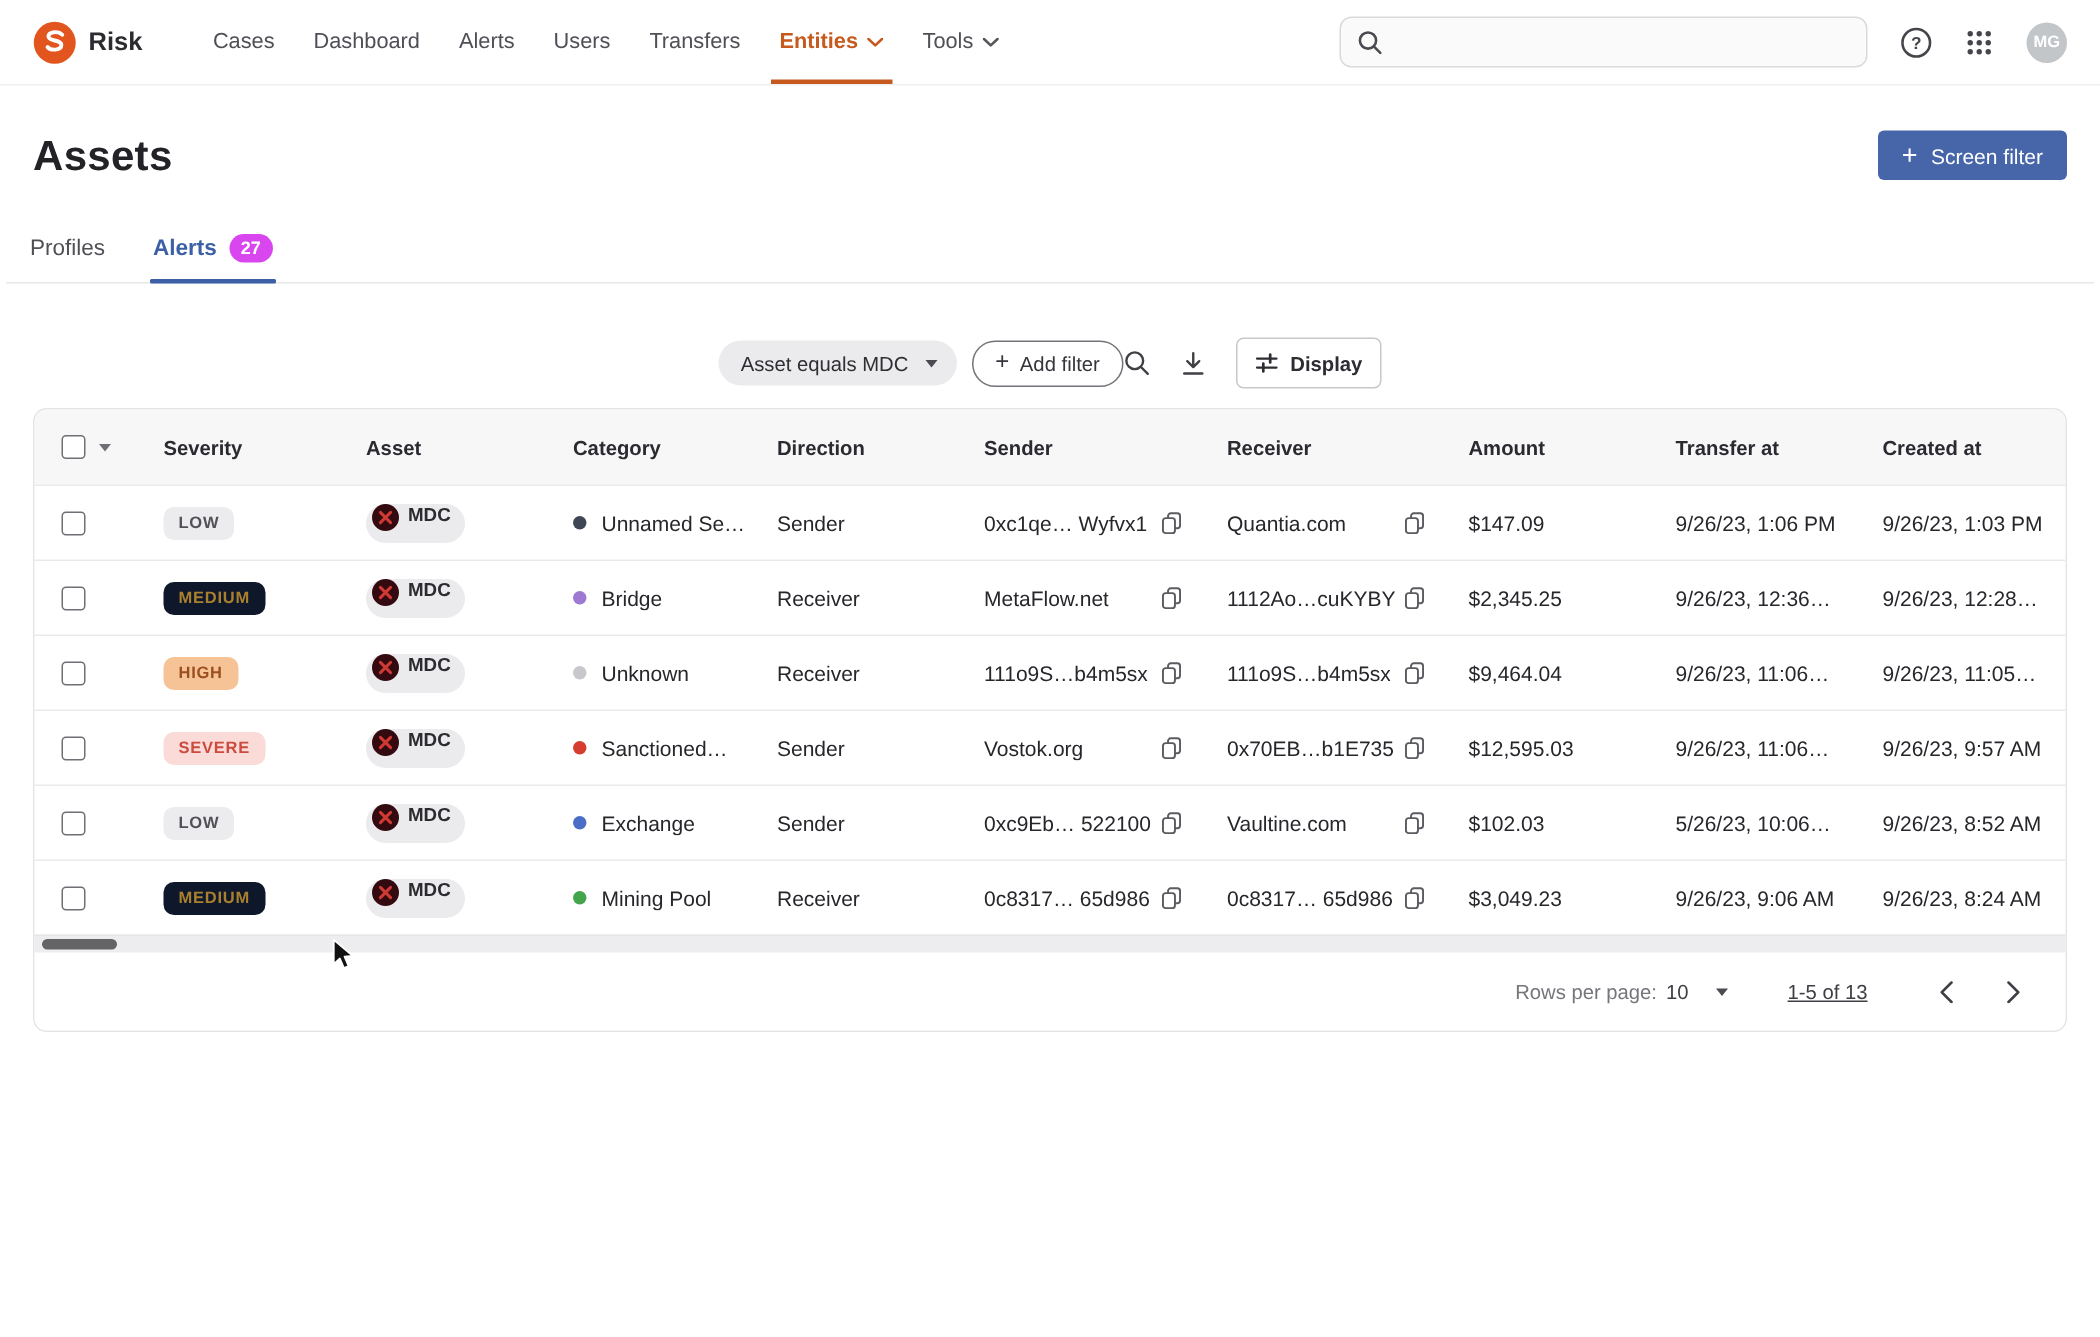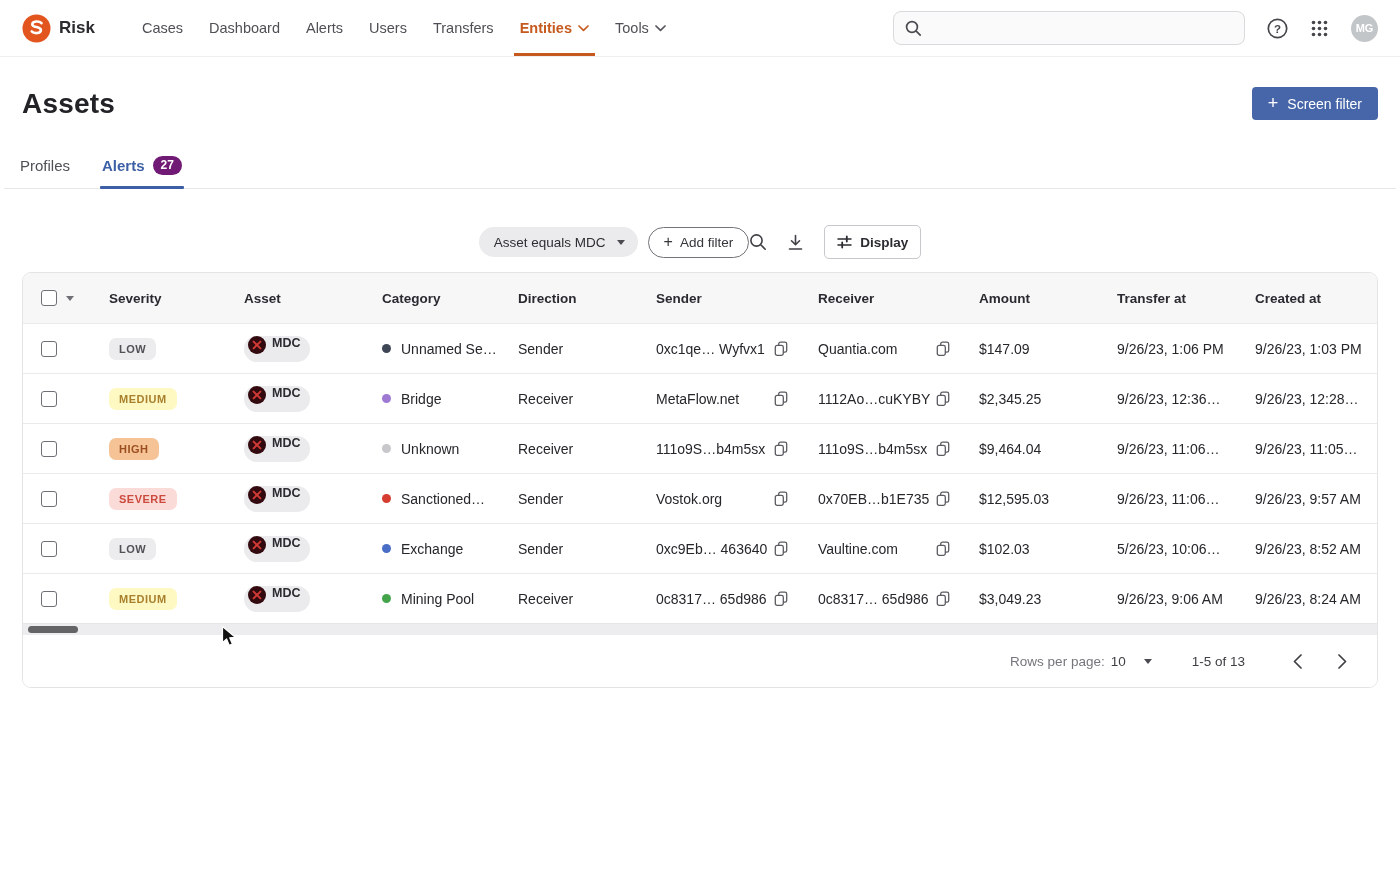--- a/index.html
+++ b/index.html
@@ -38,21 +38,21 @@
                  cursor:pointer; font-family:inherit; }
   .primary-btn .plus { font-size:18px; font-weight:normal; line-height:1; margin-top:-2px; }
   
   .tabs { margin-top:22px; padding:0 4px; }
   .tabs-inner { display:flex; gap:28px; padding-left:14px; border-bottom:1px solid #e7e7ea; }
   .tab { padding:14px 2px 13px; font-size:15px; color:#4f4f56; display:flex; align-items:center;
          gap:8px; position:relative; cursor:pointer; }
   .tab.active { color:#3c5fa5; font-weight:bold; }
   .tab.active::after { content:""; position:absolute; left:0; right:0; bottom:-1px; height:3px;
                        background:#3c5fa5; border-radius:1px; }
-  .badge-pill { background:#701a75; color:#fff; font-size:12px; font-weight:bold;
+  .badge-pill { background:#d946ef; color:#fff; font-size:12px; font-weight:bold;
                 border-radius:11px; padding:3px 8px; line-height:1.1; }
   
   .filter-bar { display:flex; justify-content:center; align-items:center; padding:36px 22px 0; }
   .filter-left { display:flex; align-items:center; gap:10px; }
   .chip { background:#ebebed; border-radius:15px; height:30px; display:flex; align-items:center;
           gap:11px; padding:0 13px 0 15px; font-size:13.5px; color:#2e2e33; cursor:pointer; border:none; font-family:inherit; }
   .caret-down { width:0; height:0; border-left:4.5px solid transparent; border-right:4.5px solid transparent;
                 border-top:5.5px solid #4a4a50; }
   .outline-pill { height:31px; border:1px solid #73737a; border-radius:16px; background:#fff;
                   display:flex; align-items:center; gap:7px; padding:0 15px; font-size:13.5px;
@@ -79,38 +79,38 @@
   .col-recv   { width:161px; padding-right:29px; justify-content:space-between; }
   .col-amt    { width:138px; }
   .col-tat    { width:138px; }
   .col-created{ flex:1; }
   .checkbox { width:16px; height:16px; border:1.5px solid #6f6f75; border-radius:3px; background:#fff;
               display:inline-block; cursor:pointer; }
   .hdr-caret { width:0; height:0; border-left:4px solid transparent; border-right:4px solid transparent;
                border-top:5px solid #6f6f75; cursor:pointer; }
   .badge { font-size:11px; font-weight:bold; letter-spacing:0.5px; padding:5px 10px; border-radius:7px; }
   .sev-low    { background:#ececee; color:#515157; }
-  .sev-medium { background:#fef9c3; color:#a8802e; }
+  .sev-medium { background:#0f172a; color:#a8802e; }
   .sev-high   { background:#f6c397; color:#9c4f1e; }
   .sev-severe { background:#fadbd7; color:#cc4b3e; }
   .asset-chip { background:#ebebed; border-radius:13px; height:26px; display:flex; align-items:flex-start;
                 gap:6px; padding:0 10px 0 4px; font-size:12.5px; font-weight:bold; color:#2b2b30; }
   .dot { width:9px; height:9px; border-radius:50%; flex:none; }
   .addr { white-space:nowrap; overflow:hidden; text-overflow:ellipsis; }
   .copy-btn { background:none; border:none; padding:0; display:flex; cursor:pointer; flex:none; }
   
   .h-scrollbar { height:12px; background:#ededef; position:relative; border-top:1px solid #e6e6e9; cursor:pointer; }
   .h-thumb { position:absolute; left:5px; top:2px; height:7px; width:50px; border-radius:4px;
              background:#646467; cursor:grab; }
   .t-footer { height:52px; display:flex; align-items:center; justify-content:flex-end;
               padding-right:26px; font-size:13.5px; color:#3e3e44; background:#fff; }
   .rpp-label { color:#75757c; margin-right:6px; }
   .rpp-value { color:#3e3e44; }
   .rpp-caret { margin-left:18px; cursor:pointer; }
-  .range { margin-left:40px; }
+  .range { margin-left:40px;text-decoration:underline; }
   .pg-btn { background:none; border:none; padding:4px; display:flex; cursor:pointer; }
   .pg-prev { margin-left:44px; }
   .pg-next { margin-left:28px; }
   
   .fake-cursor { position:absolute; left:221px; top:625px; z-index:50; pointer-events:none; }
 </style>
 </head>
 <body>
 
 <header class="topnav">
@@ -435,21 +435,21 @@
             </svg>
             <span>MDC</span>
           </span>
         </div>
         <div class="cell col-cat">
           <span class="dot" style="background: rgb(74, 110, 197);"></span>
           <span class="addr">Exchange</span>
         </div>
         <div class="cell col-dir">Sender</div>
         <div class="cell col-sender">
-          <span class="addr">0xc9Eb… 463640</span>
+          <span class="addr">0xc9Eb… 522100</span>
           <button class="copy-btn">
             <svg width="14" height="16" viewBox="0 0 14 16">
               <rect x="4.7" y="1.2" width="8" height="10" rx="1.8" stroke="#5b5b61" stroke-width="1.3" fill="none"></rect>
               <rect x="1.3" y="4.4" width="8" height="10" rx="1.8" stroke="#5b5b61" stroke-width="1.3" fill="#ffffff"></rect>
             </svg>
           </button>
         </div>
         <div class="cell col-recv">
           <span class="addr">Vaultine.com</span>
           <button class="copy-btn">

